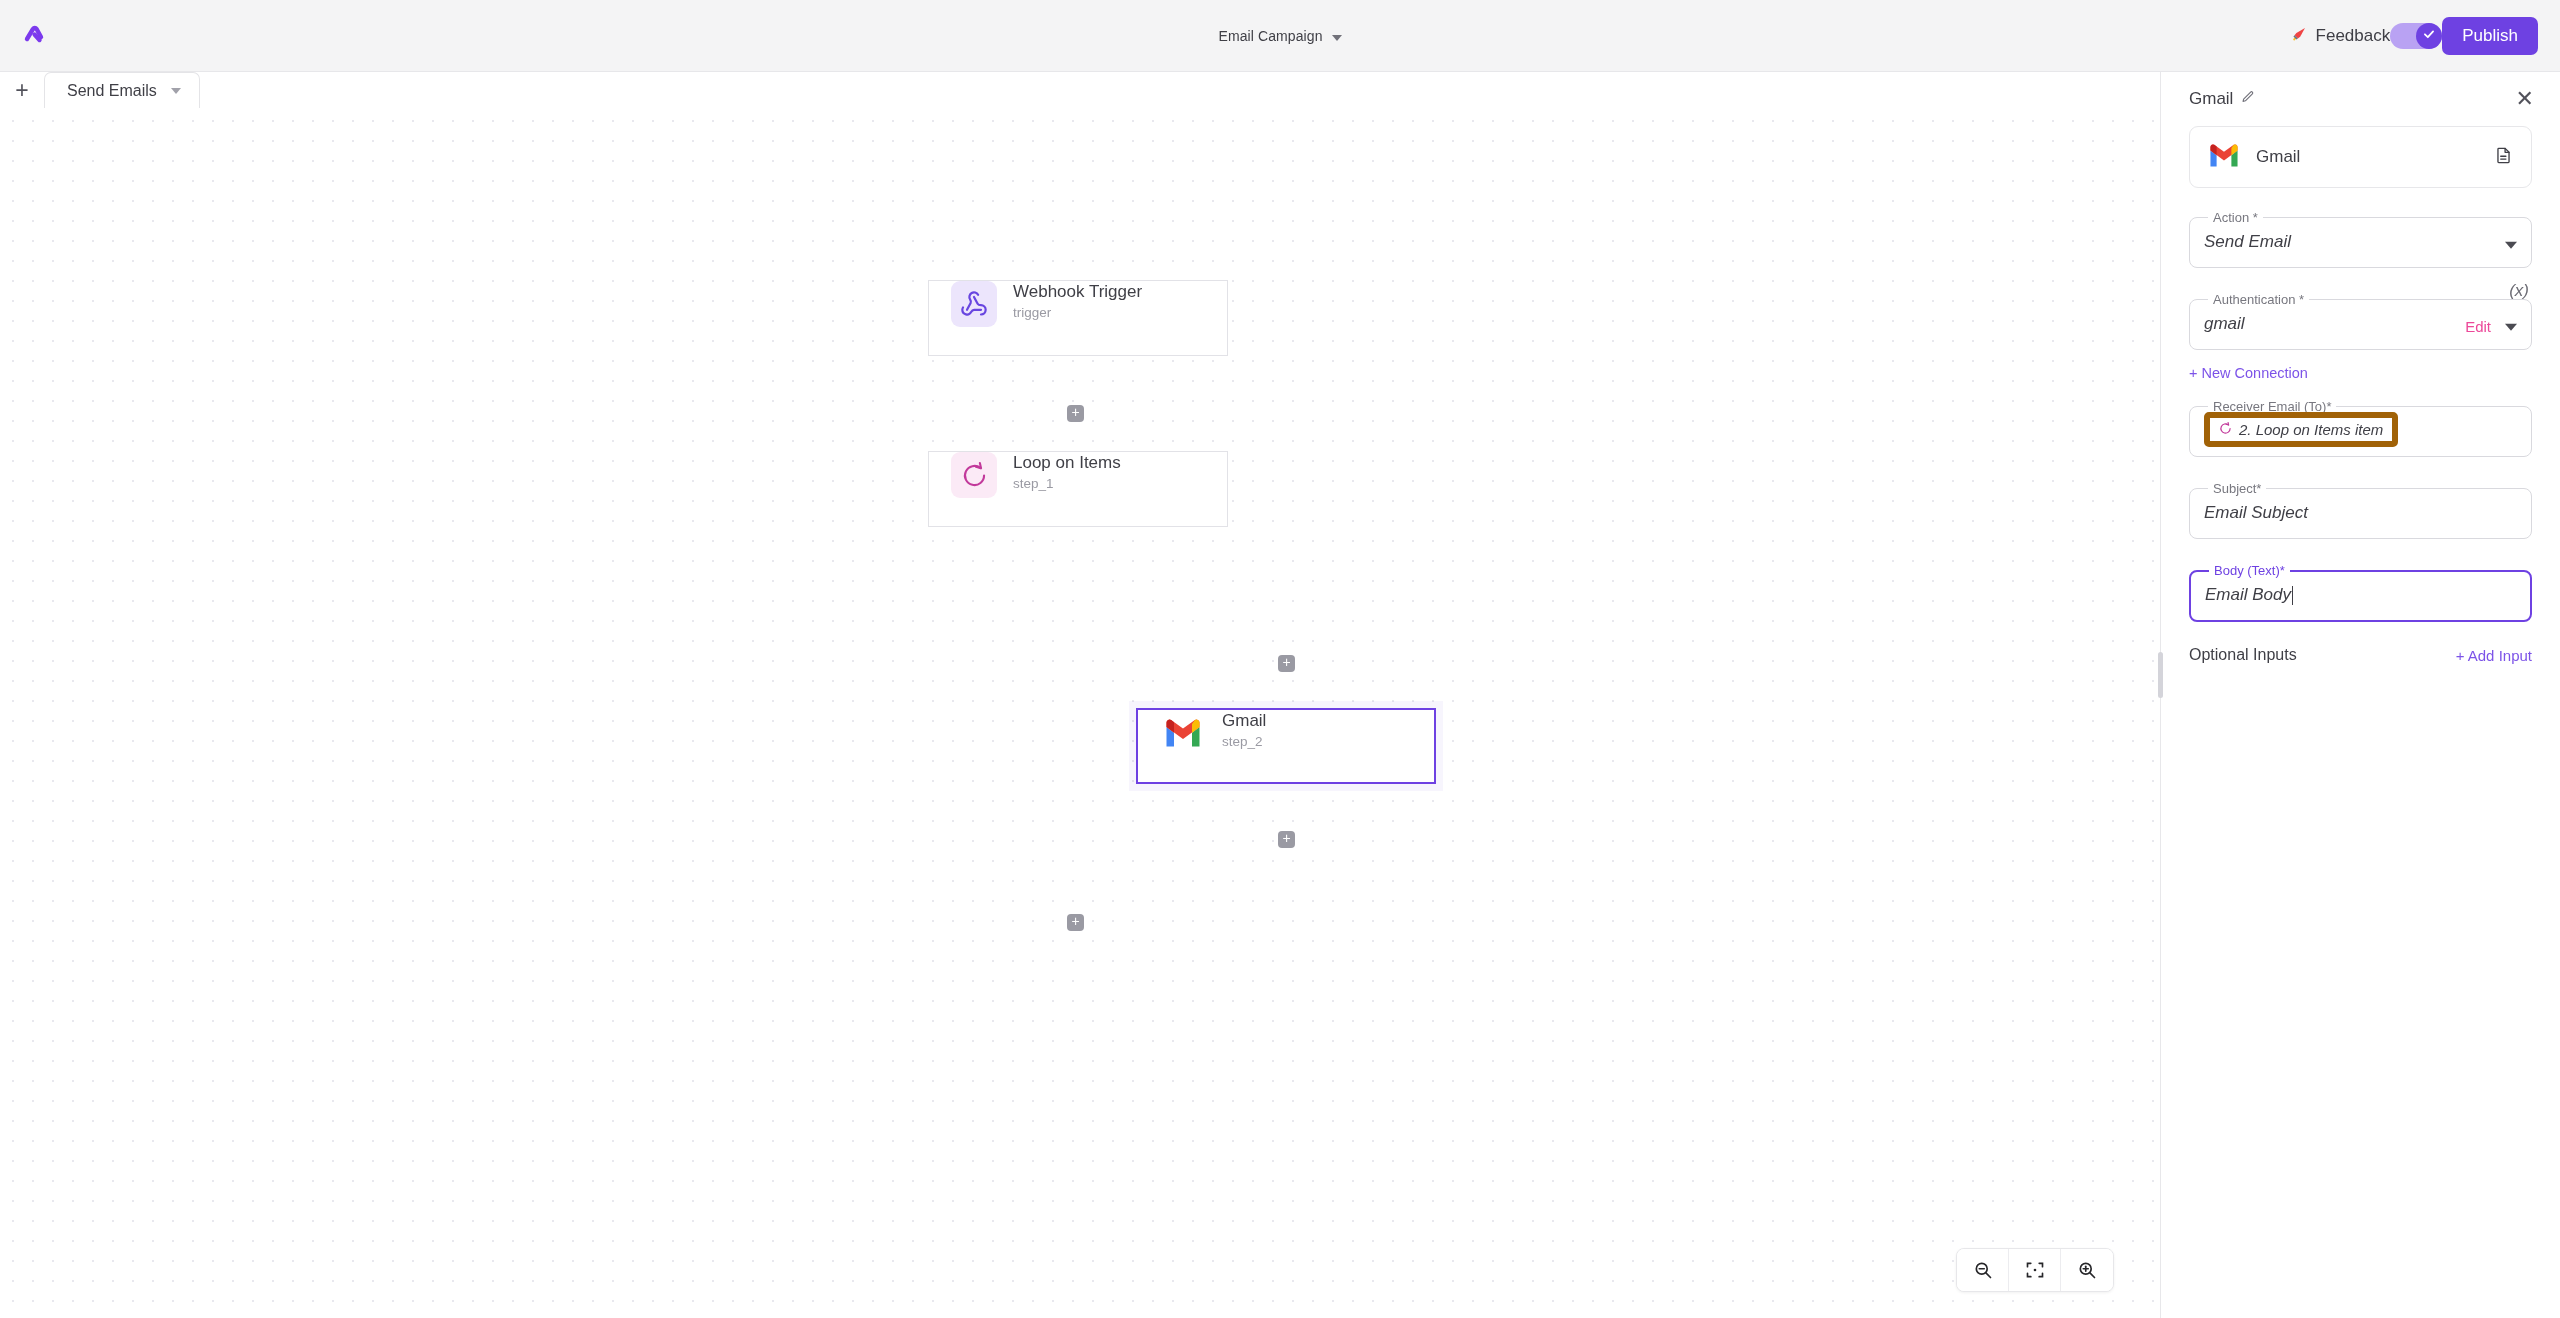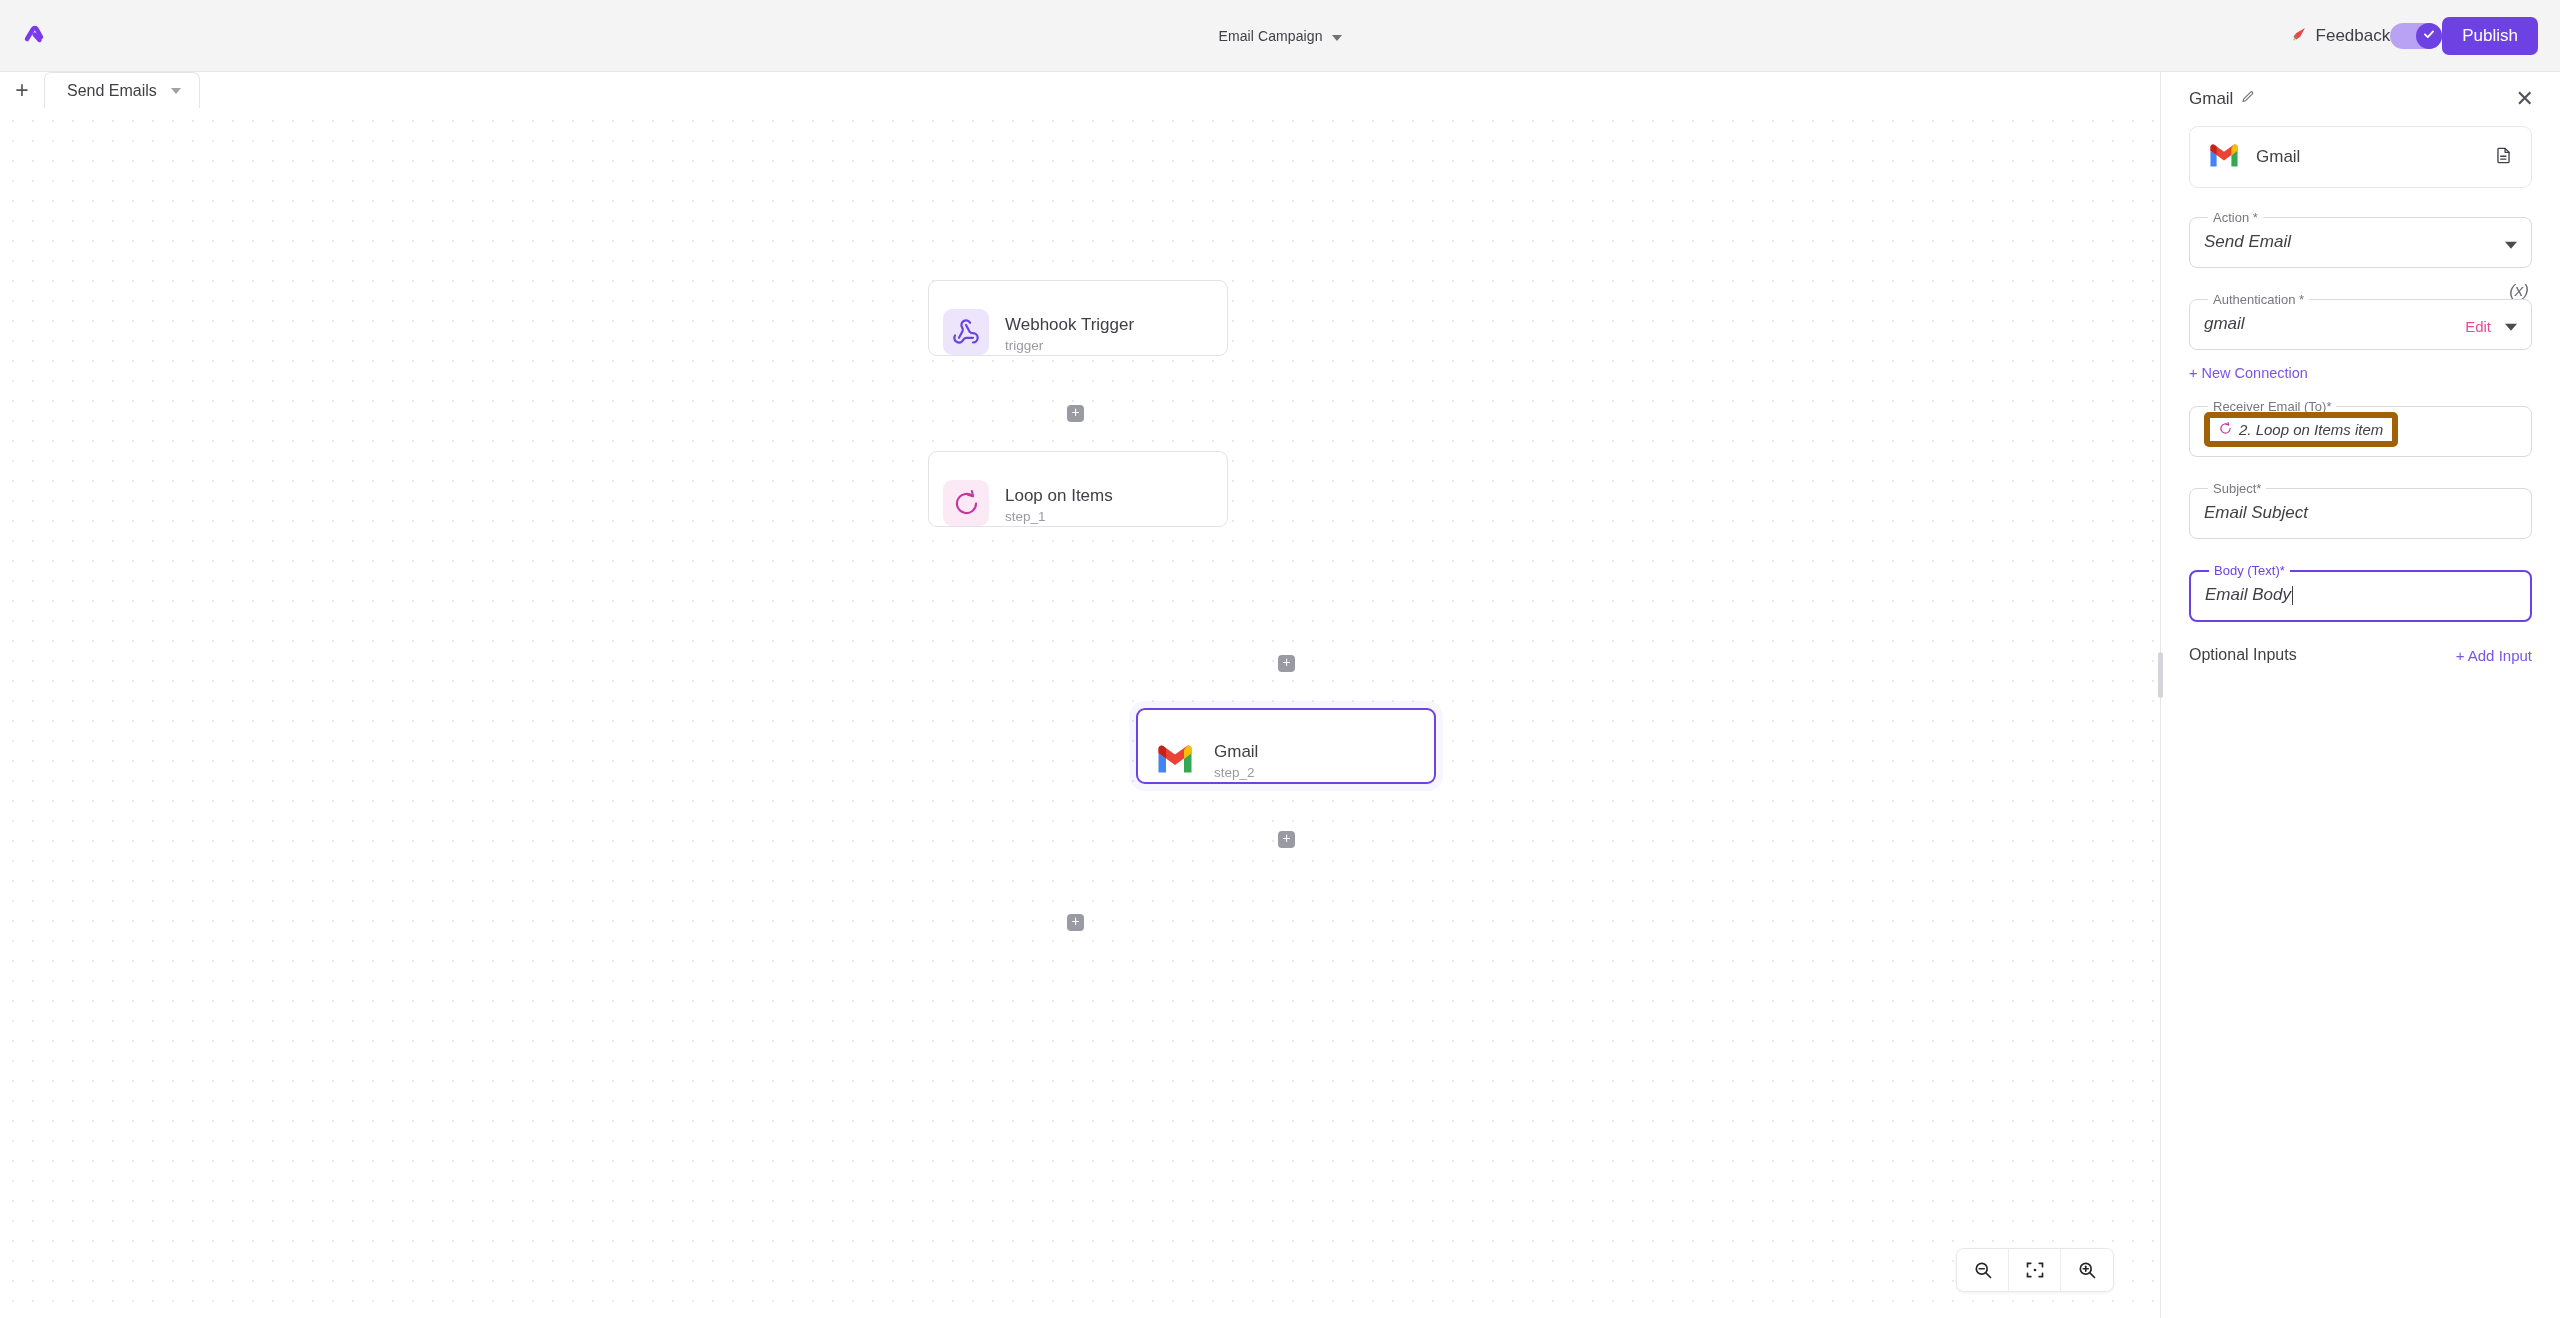--- a/index.html
+++ b/index.html
@@ -88,22 +88,22 @@
     background-color: #ffffff;
     background-image: radial-gradient(circle, #e8e8ee 1.4px, transparent 1.5px);
     background-size: 20px 20px;
     background-position: 3px 3px;
     overflow: hidden;
   }
   .canvas-svg { position: absolute; inset: 0; }
 
   .node {
     position: absolute;
-    background: #fff; border: 1px solid #e2e2e7; border-radius: 9px;
-    display: flex; align-items: flex-end; gap: 16px; padding: 0 14px;
+    background: #fff; border: 1px solid #e2e2e7; border-radius: 0;
+    display: flex; align-items: flex-start; gap: 16px; padding: 0 22px;
     cursor: pointer;
   }
   .node .nlabel { font-size: 17px; color: #3f3f46; line-height: 1.35; }
   .node .nsub { font-size: 13.5px; color: #9a9aa3; line-height: 1.35; }
   .icon-tile {
     width: 46px; height: 46px; border-radius: 9px;
     display: flex; align-items: center; justify-content: center;
     flex: 0 0 auto;
   }
   .icon-tile.webhook { background: #ece5fc; }

